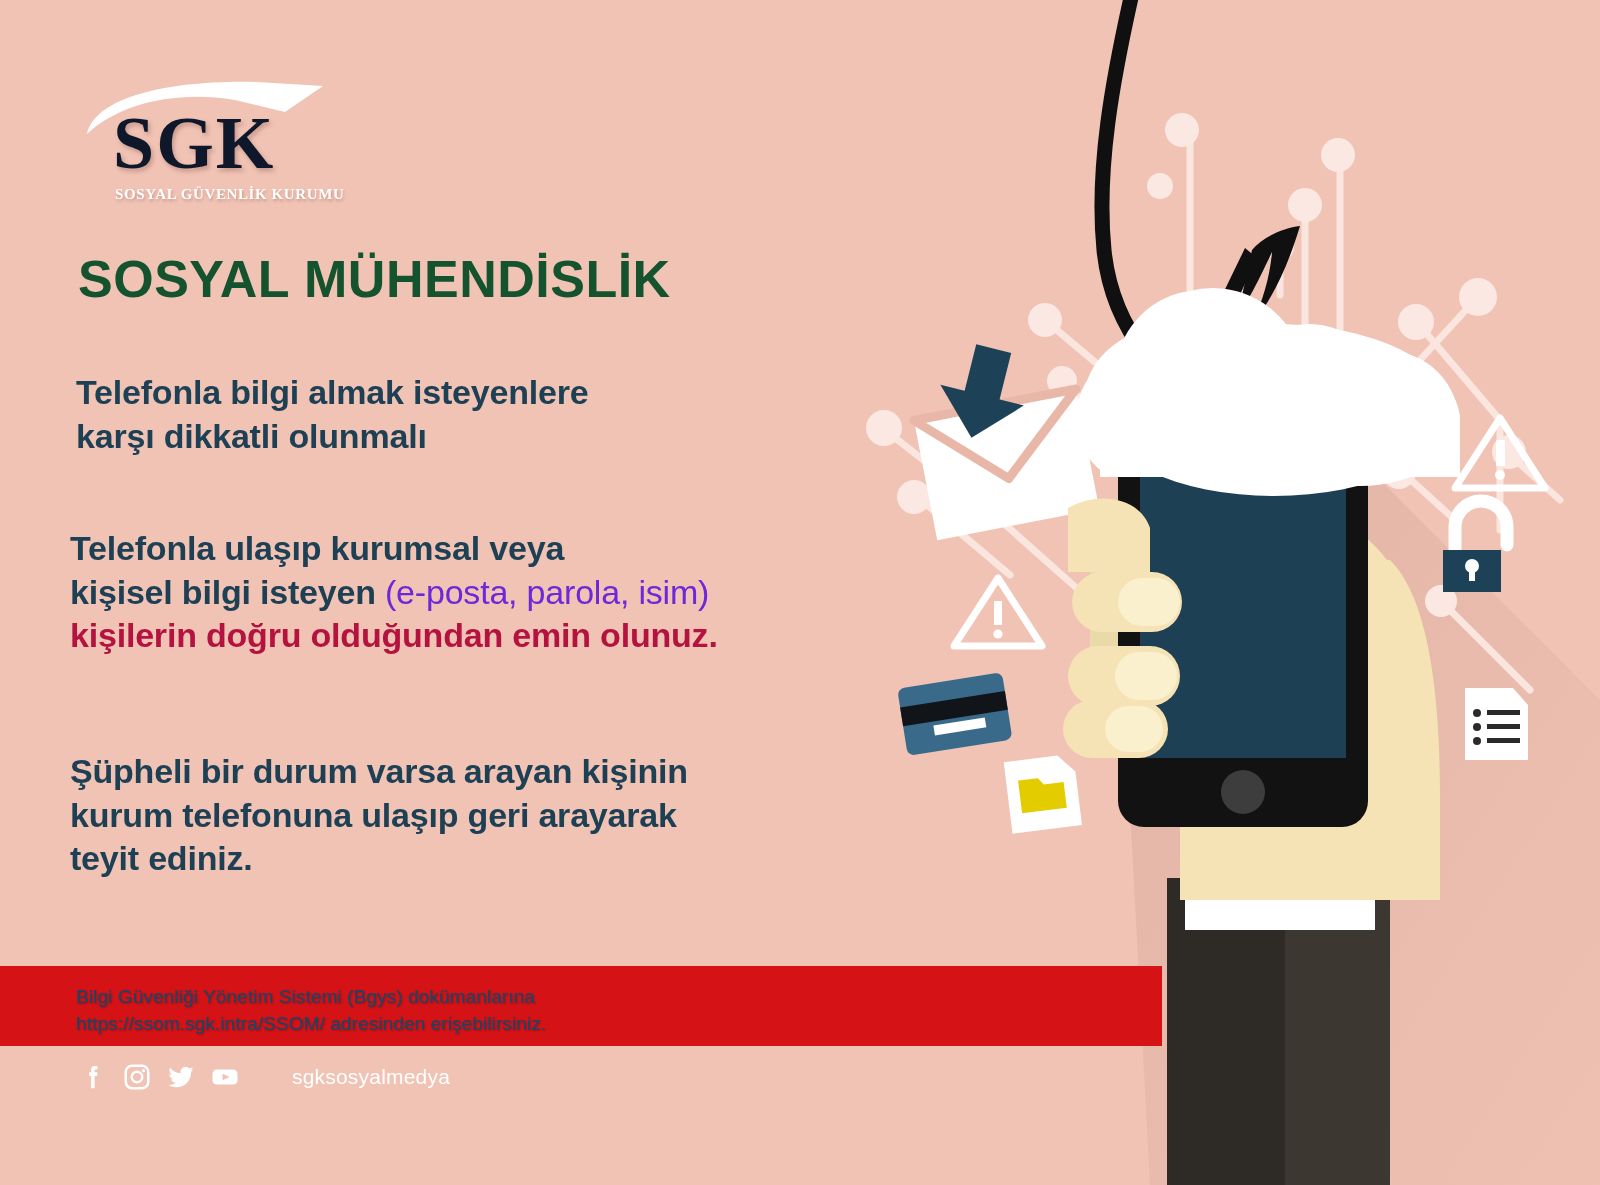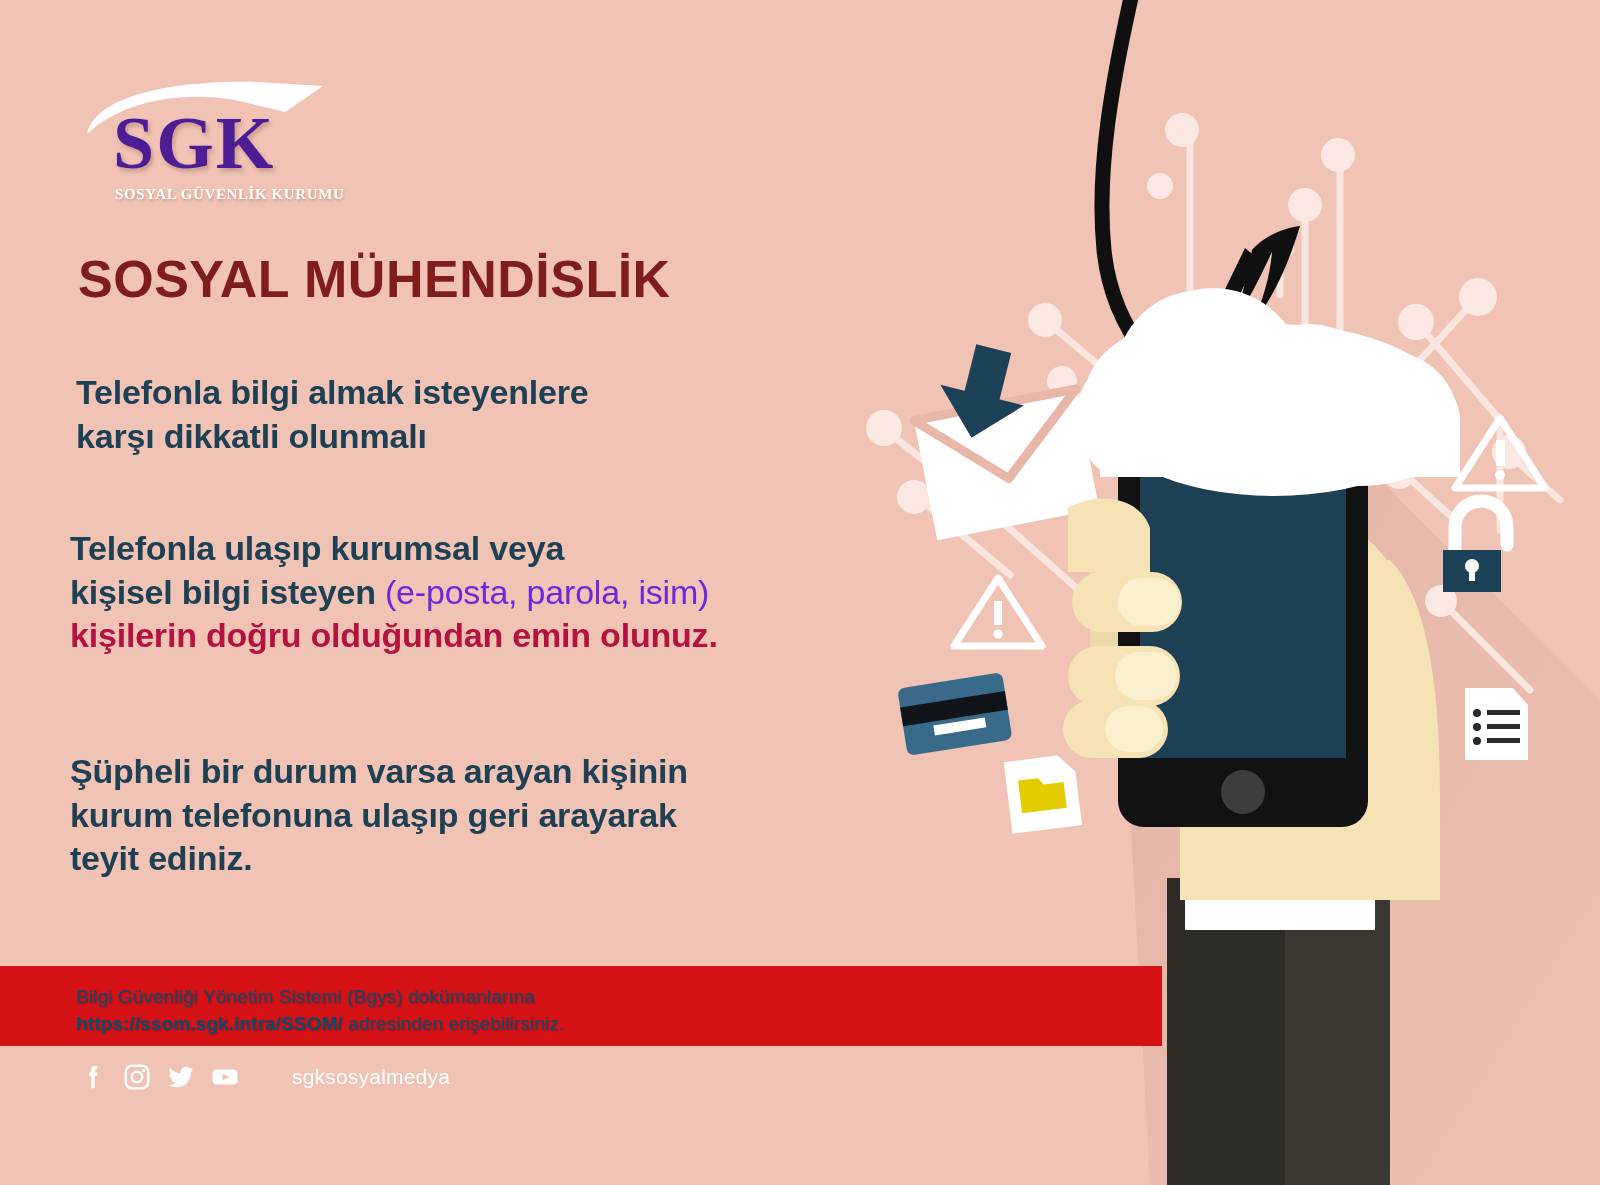--- a/index.html
+++ b/index.html
@@ -37,21 +37,21 @@
     height: 130px;
   }
   .logo-text {
     position: absolute;
     left: 28px;
     top: 28px;
     font-family: "Liberation Serif", serif;
     font-size: 74px;
     font-weight: 700;
     letter-spacing: 2px;
-    color: #4c1d95;
+    color: #0f172a;
     line-height: 1;
     text-shadow: 2px 3px 4px rgba(120, 70, 60, .35);
   }
   .logo-sub {
     position: absolute;
     left: 30px;
     top: 108px;
     font-family: "Liberation Serif", serif;
     font-size: 15px;
     font-weight: 700;
@@ -62,21 +62,21 @@
   }
 
   
   .headline {
     position: absolute;
     left: 78px;
     top: 252px;
     font-size: 52px;
     font-weight: 800;
     letter-spacing: .5px;
-    color: #7f1d1d;
+    color: #14532d;
     line-height: 1.05;
     white-space: nowrap;
   }
   .para {
     position: absolute;
     left: 70px;
     color: #1e4055;
     font-size: 34px;
     font-weight: 800;
     line-height: 1.28;
@@ -108,21 +108,21 @@
     position: absolute;
     left: 76px;
     top: 984px;
     width: 1060px;
     color: #0c4a6e;
     font-size: 19px;
     line-height: 1.42;
     letter-spacing: .1px;
     text-shadow: 1px 1px 2px rgba(90, 10, 10, .45);
   }
-  .banner-text .url { font-weight: 700; }
+  .banner-text .url { font-weight: 400; }
   .banner-text .line { display: block; white-space: nowrap; }
 
   
   .social {
     position: absolute;
     left: 78px;
     top: 1062px;
     display: flex;
     align-items: center;
     gap: 14px;

